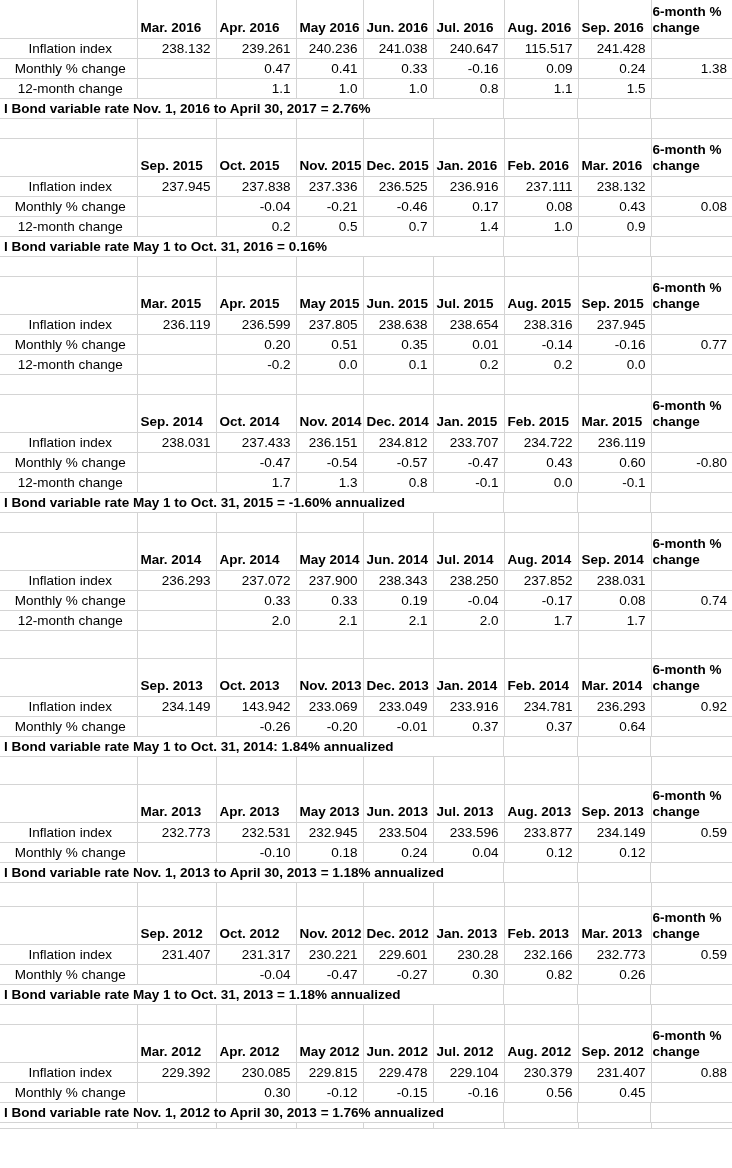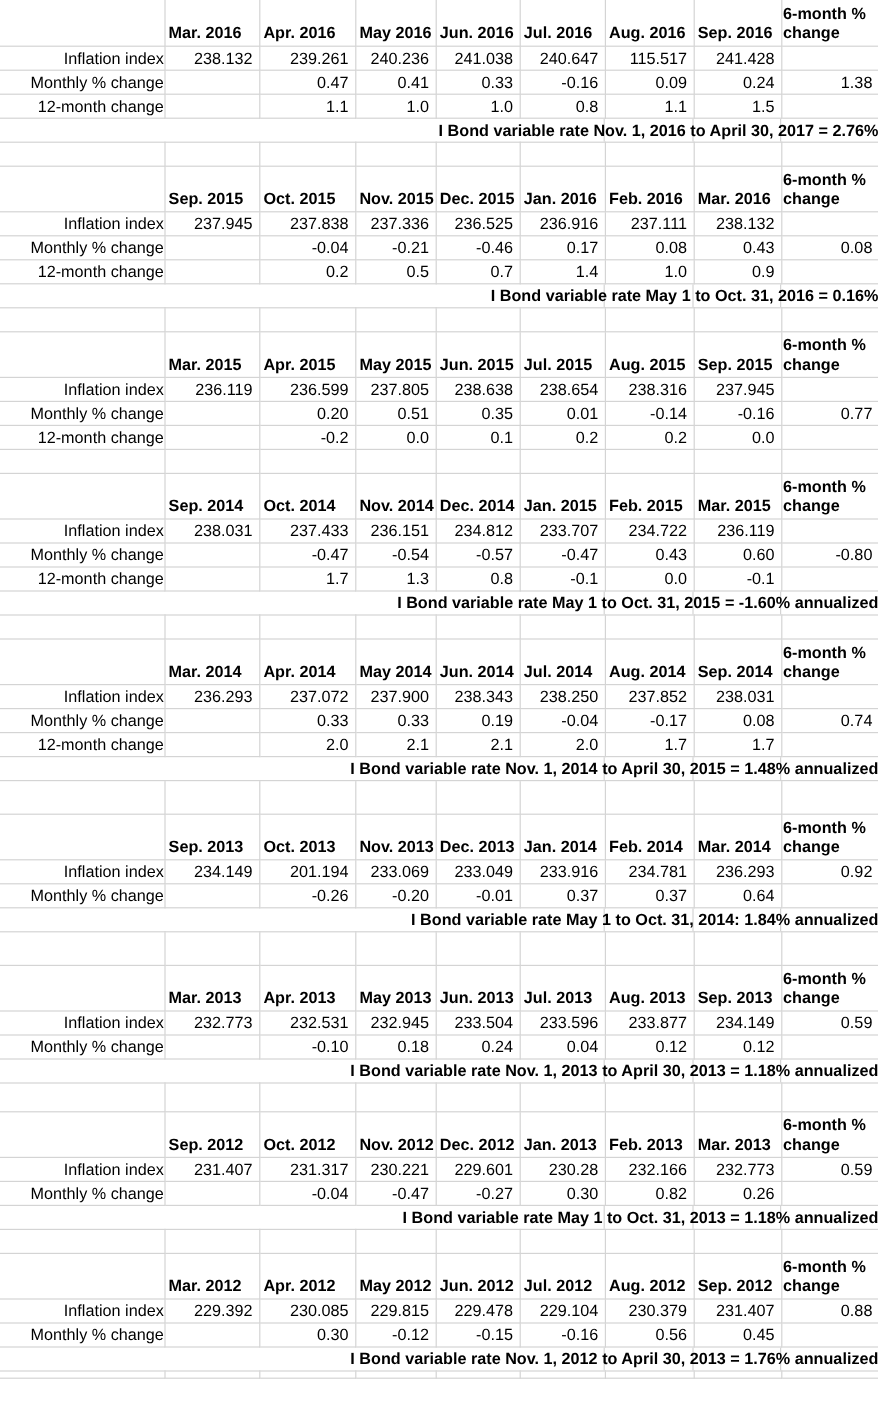--- a/index.html
+++ b/index.html
@@ -15,26 +15,26 @@
     border-right: 1px solid #d4d4d4;
     border-bottom: 1px solid #d4d4d4;
     padding: 0; white-space: nowrap; overflow: hidden;
   }
   td:last-child { border-right: 0; }
   tr.dr td { height: 20px; line-height: 19px; }
   tr.hdr td {
     height: 38px; vertical-align: bottom; font-weight: bold;
     line-height: 16px; padding-bottom: 2px;
   }
-  .lbl { text-align: right; padding-left: 4px; }
+  .lbl { text-align: center; padding-left: 4px; }
   .mon { text-align: left; padding-left: 3px; }
   .num { text-align: right; padding-right: 5px; }
   .sixh { white-space: normal; padding-left: 1px; }
   .ftr {
-    font-weight: bold; text-align: right; padding-left: 4px; overflow: visible;
+    font-weight: bold; text-align: left; padding-left: 4px; overflow: visible;
     background-image: linear-gradient(#d4d4d4,#d4d4d4),
                       linear-gradient(#d4d4d4,#d4d4d4),
                       linear-gradient(#d4d4d4,#d4d4d4);
     background-size: 1px 100%, 1px 100%, 1px 100%;
     background-repeat: no-repeat;
     background-position: 503px 0, 577px 0, 650px 0;
   }
   tr.sp td { line-height: 1px; }
 </style>
 </head>
@@ -335,23 +335,20 @@
           <td class="lbl">12-month change</td>
           <td class="num"></td>
           <td class="num">2.0</td>
           <td class="num">2.1</td>
           <td class="num">2.1</td>
           <td class="num">2.0</td>
           <td class="num">1.7</td>
           <td class="num">1.7</td>
           <td class="num"></td>
         </tr>
-        <tr class="dr">
-          <td class="ftr" colspan="9">I Bond variable rate Nov. 1, 2014 to April 30, 2015 = 1.48% annualized</td>
-        </tr>
         <tr class="sp" style="height: 28px;">
           <td></td>
           <td></td>
           <td></td>
           <td></td>
           <td></td>
           <td></td>
           <td></td>
           <td></td>
           <td></td>
@@ -366,21 +363,21 @@
           <td class="mon">Feb. 2014</td>
           <td class="mon">Mar. 2014</td>
           <td class="sixh">
             <div>6-month %</div>
             <div>change</div>
           </td>
         </tr>
         <tr class="dr">
           <td class="lbl">Inflation index</td>
           <td class="num">234.149</td>
-          <td class="num">201.194</td>
+          <td class="num">143.942</td>
           <td class="num">233.069</td>
           <td class="num">233.049</td>
           <td class="num">233.916</td>
           <td class="num">234.781</td>
           <td class="num">236.293</td>
           <td class="num">0.92</td>
         </tr>
         <tr class="dr">
           <td class="lbl">Monthly % change</td>
           <td class="num"></td>

